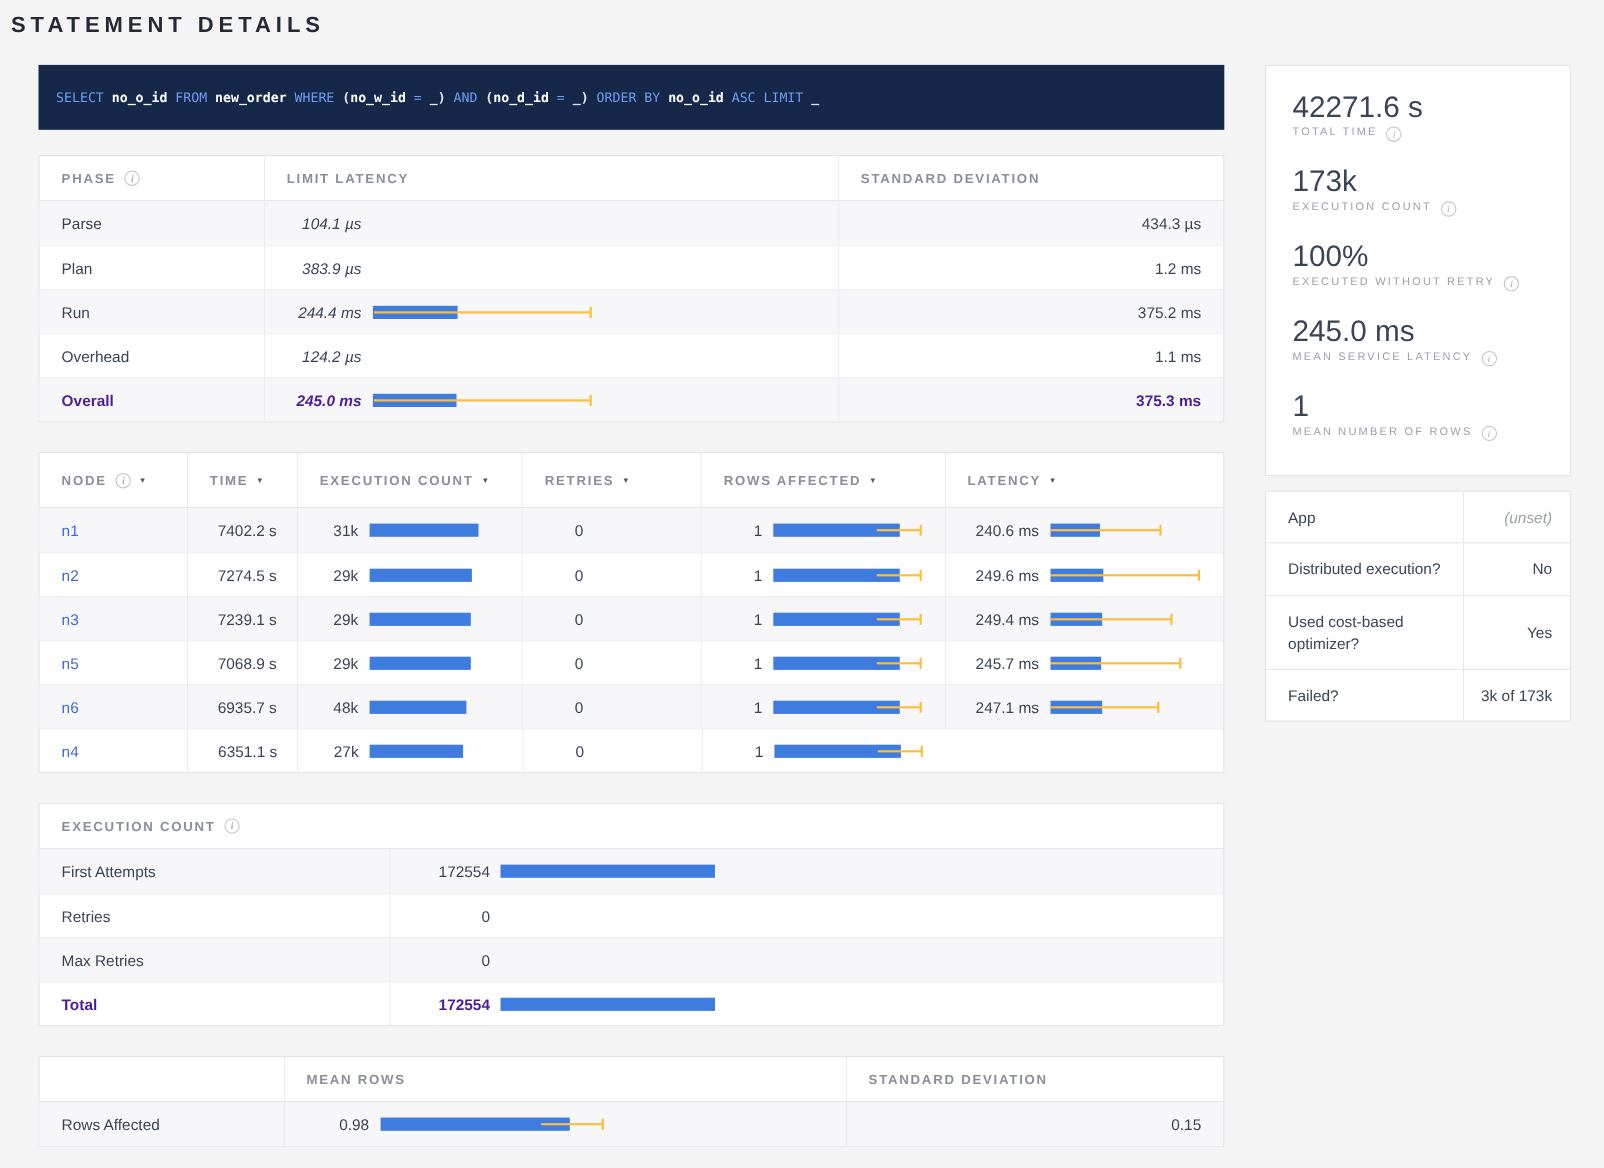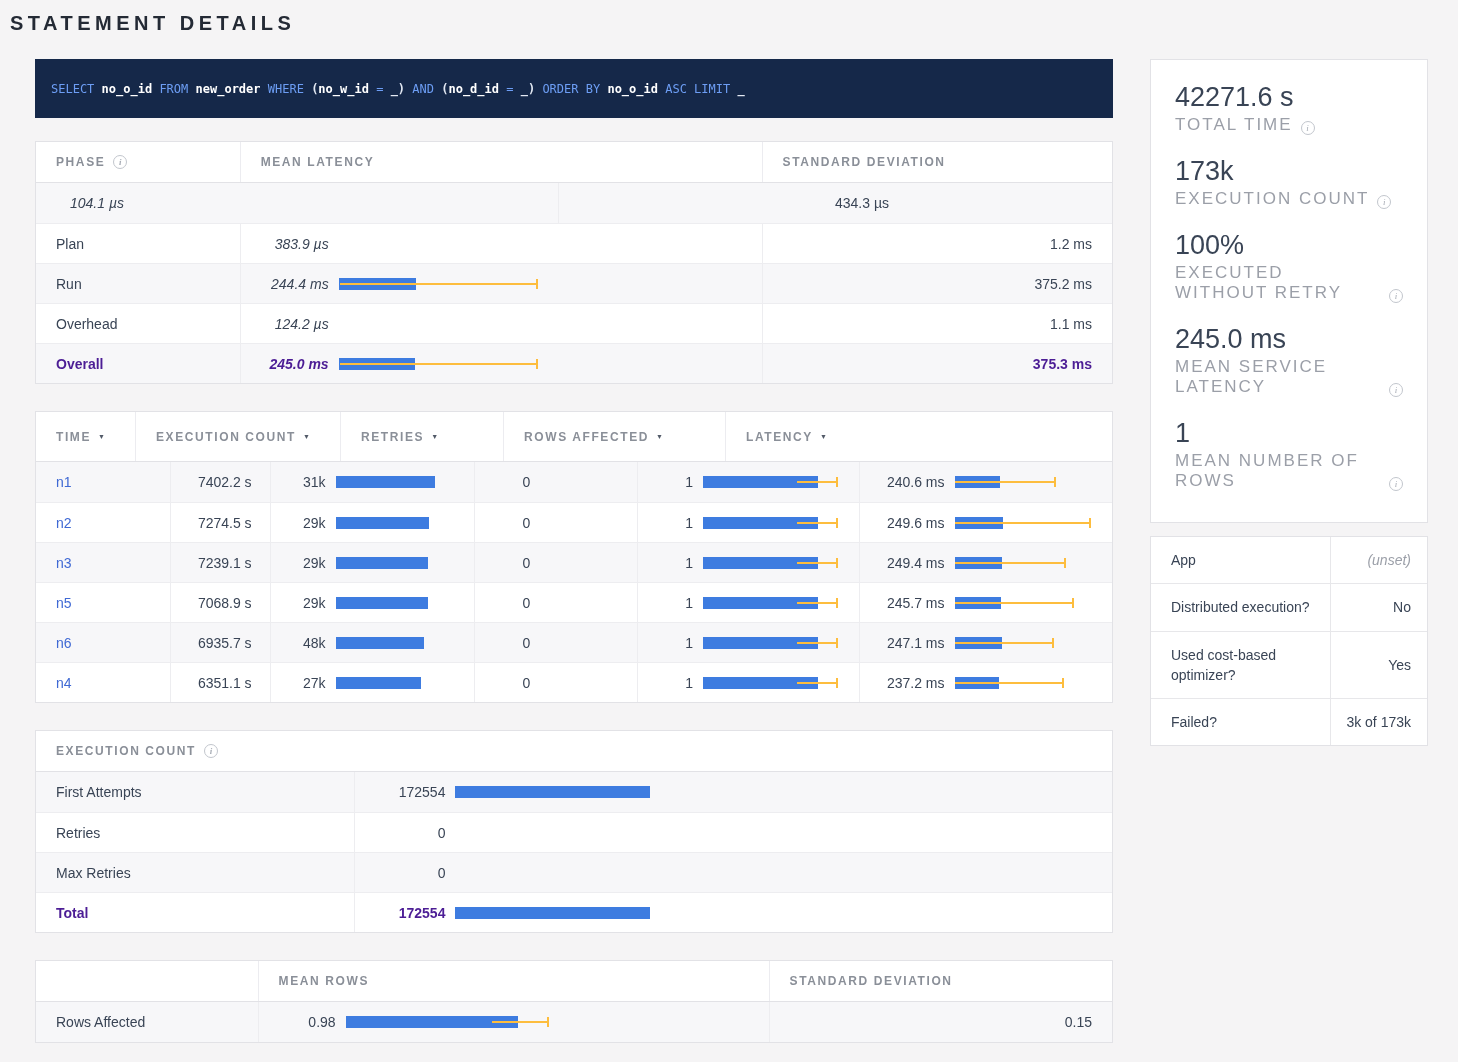--- a/index.html
+++ b/index.html
@@ -151,25 +151,25 @@
   .summary-card {
     background: #fff;
     border: 1px solid #e2e2e6;
     padding: 22px 24px 10px 24px;
     margin-bottom: 13px;
   }
   .stat { margin-bottom: 21px; }
   .stat-value { font-size: 27px; color: #394455; line-height: 30px; }
   .stat-label {
     margin-top: 3px;
-    font-size: 17px;
+    font-size: 10px;
     letter-spacing: 2px;
     color: #9b9fa8;
     display: flex;
-    align-items: flex-end;
+    align-items: flex-start;
   }
   .details-card { background: #fff; border: 1px solid #e2e2e6; }
   .d-row { display: flex; align-items: stretch; }
   .d-row + .d-row { border-top: 1px solid #e7e7ea; }
   .d-label {
     flex: 1;
     padding: 13px 14px 13px 20px;
     border-right: 1px solid #e7e7ea;
     line-height: 1.45;
     display: flex;
@@ -197,28 +197,29 @@
 
       <div class="sql-box"><span class="tok-kw">SELECT </span><span class="tok-id">no_o_id</span><span class="tok-kw"> FROM </span><span class="tok-id">new_order</span><span class="tok-kw"> WHERE </span><span class="tok-pl">(</span><span class="tok-id">no_w_id</span><span class="tok-kw"> = </span><span class="tok-pl">_)</span><span class="tok-kw"> AND </span><span class="tok-pl">(</span><span class="tok-id">no_d_id</span><span class="tok-kw"> = </span><span class="tok-pl">_)</span><span class="tok-kw"> ORDER BY </span><span class="tok-id">no_o_id</span><span class="tok-kw"> ASC LIMIT </span><span class="tok-pl">_</span></div>
 
       <div class="card">
         <div class="t-header">
           <div class="th c-phase">
             <span>PHASE</span>
             <span class="info"></span>
           </div>
           <div class="th c-mean">
-            <span>MEAN LATENCY</span>
+            <span>LIMIT LATENCY</span>
           </div>
           <div class="th c-stdp" style="justify-content:flex-start;">
             <span>STANDARD DEVIATION</span>
           </div>
         </div>
         <div class="t-body">
           <div class="t-row">
+            <div class="cell c-phase">Parse</div>
             <div class="cell c-mean">
               <span class="vb88">104.1 µs</span>
               <span class="barbox"></span>
             </div>
             <div class="cell c-stdp">434.3 µs</div>
           </div>
           <div class="t-row">
             <div class="cell c-phase">Plan</div>
             <div class="cell c-mean">
               <span class="vb88">383.9 µs</span>
@@ -254,20 +255,25 @@
                 <span class="dev" style="width: 197px; left: 1px;"></span>
               </span>
             </div>
             <div class="cell c-stdp">375.3 ms</div>
           </div>
         </div>
       </div>
 
       <div class="card">
         <div class="t-header" style="height:50px;">
+          <div class="th c-node">
+            <span>NODE</span>
+            <span class="info"></span>
+            <span class="sort"></span>
+          </div>
           <div class="th c-time" style="justify-content:flex-start;padding-left:20px;">
             <span>TIME</span>
             <span class="sort"></span>
           </div>
           <div class="th c-exec">
             <span>EXECUTION COUNT</span>
             <span class="sort"></span>
           </div>
           <div class="th c-retr">
             <span>RETRIES</span>
@@ -446,27 +452,20 @@
                 </span>
             </div>
             <div class="cell c-retr">
                 <span class="vb55">0</span>
               </div>
             <div class="cell c-rows">
               <span class="vb55">1</span>
               <span class="barbox">
                 <span class="bar" style="width: 115px;"></span>
                 <span class="dev" style="width: 40px; left: 94px;"></span>
-              </span>
-            </div>
-            <div class="cell c-lat">
-              <span class="vb85">237.2 ms</span>
-              <span class="barbox">
-                <span class="bar" style="width: 44px;"></span>
-                <span class="dev" style="width: 108px; left: 0px;"></span>
               </span>
             </div>
           </div>
 
         </div>
       </div>
 
       <div class="card">
         <div class="t-header">
           <div class="th" style="border-right:none;">

